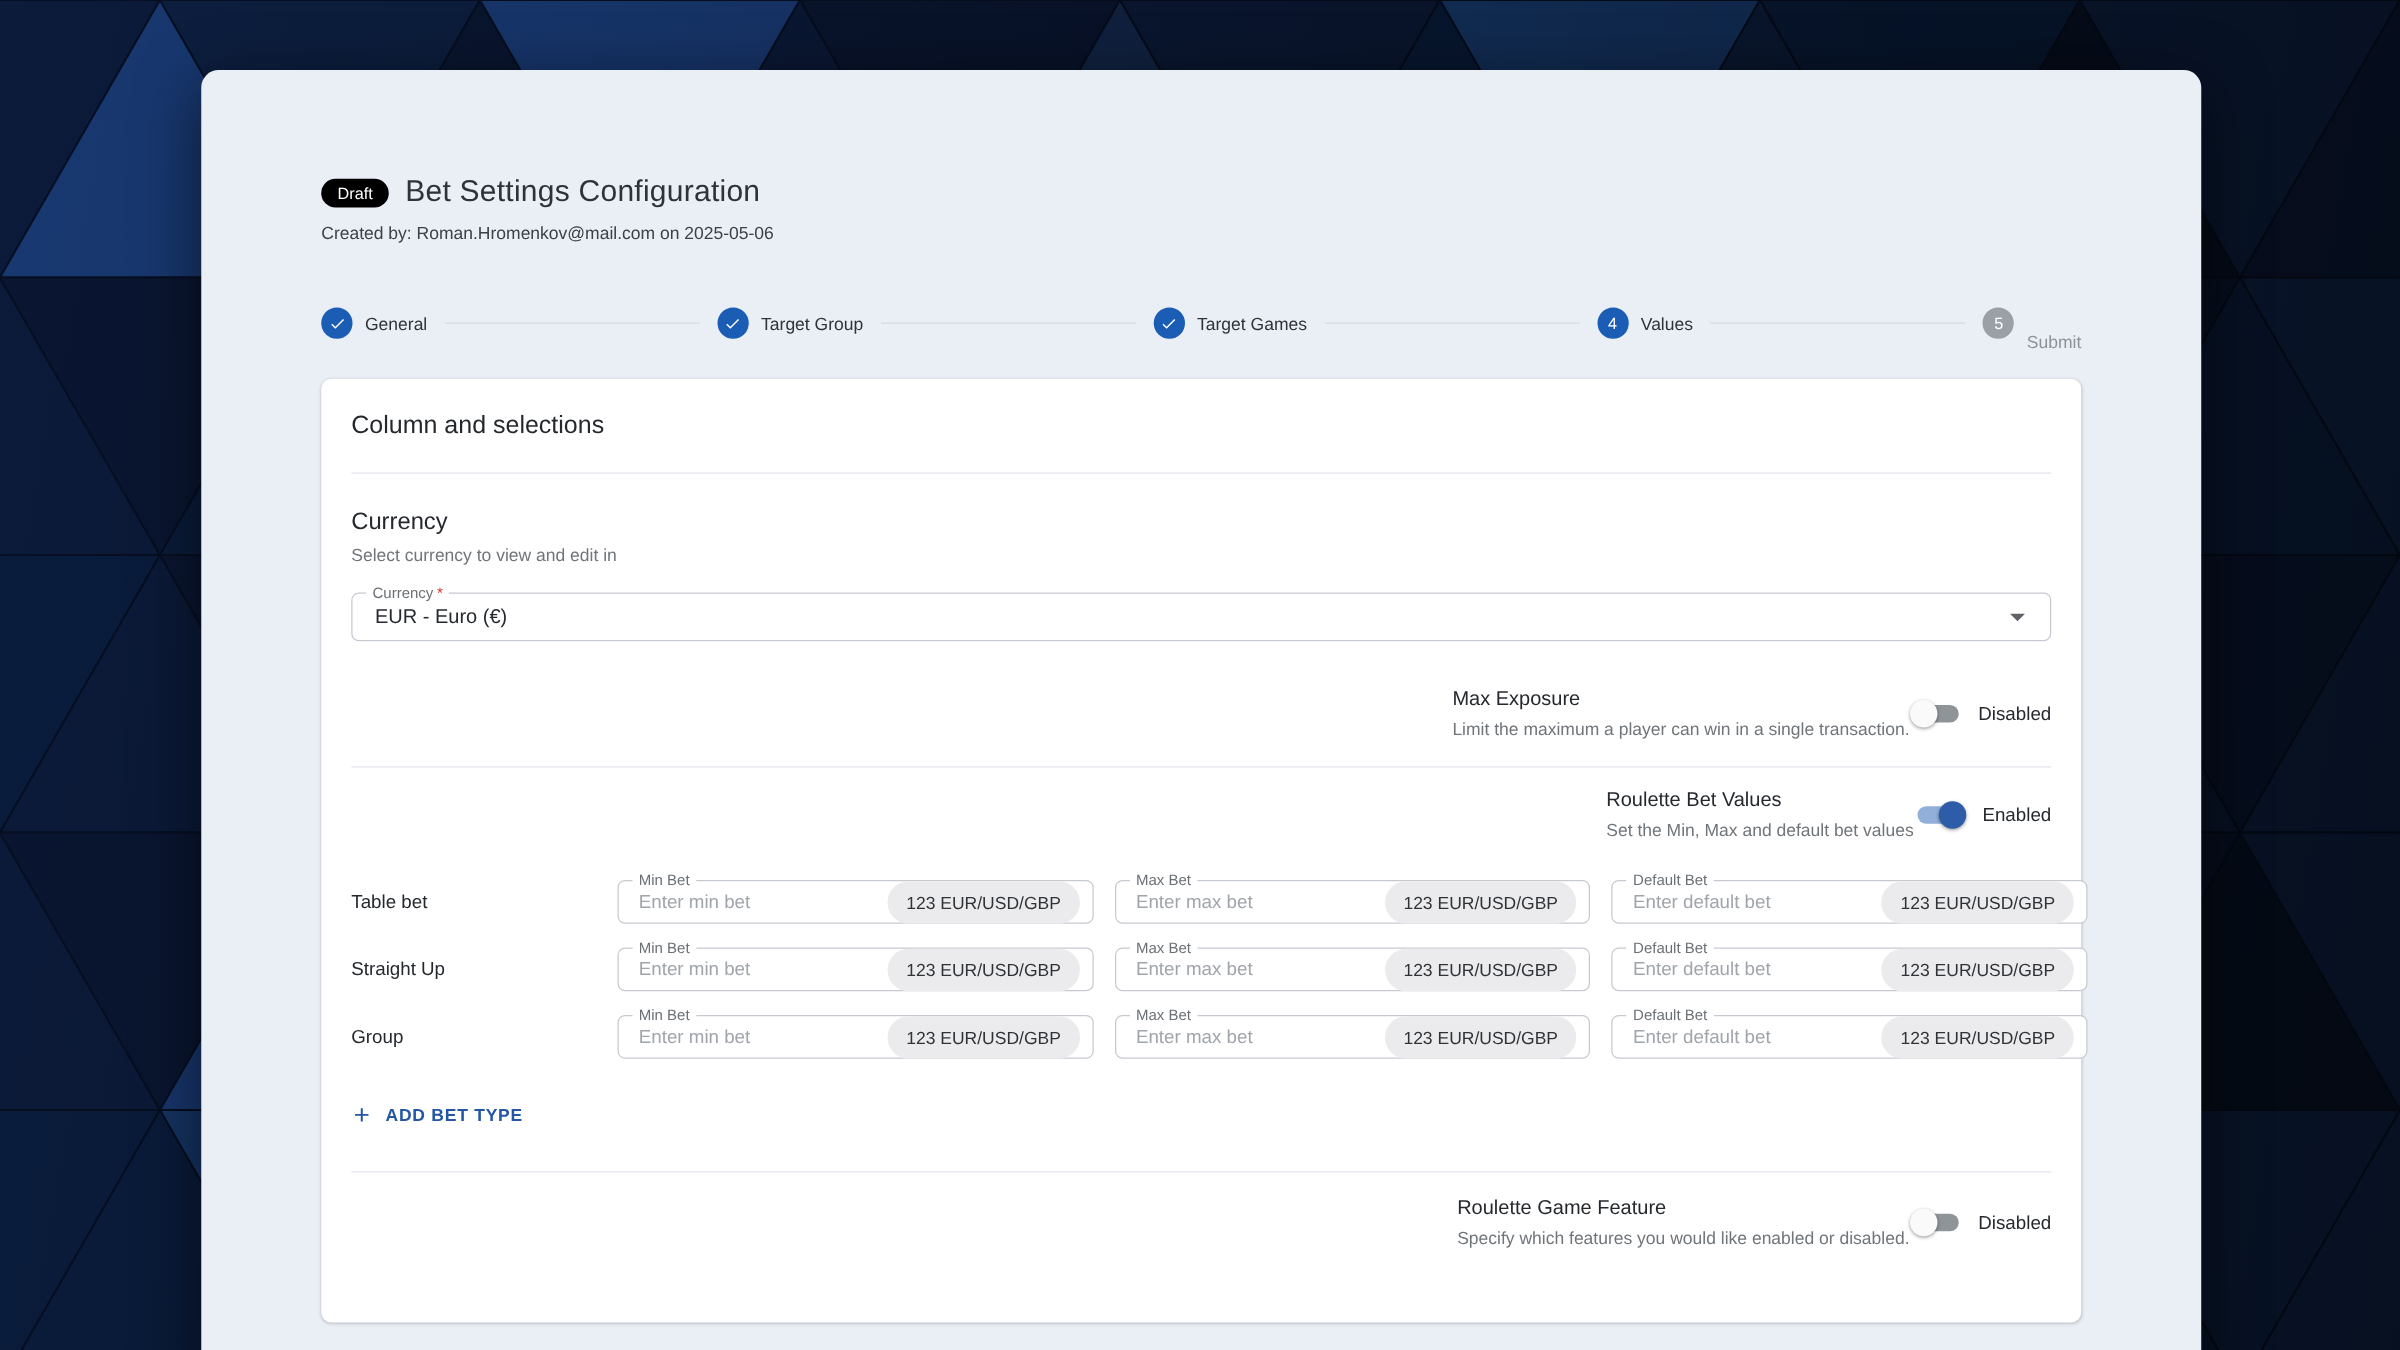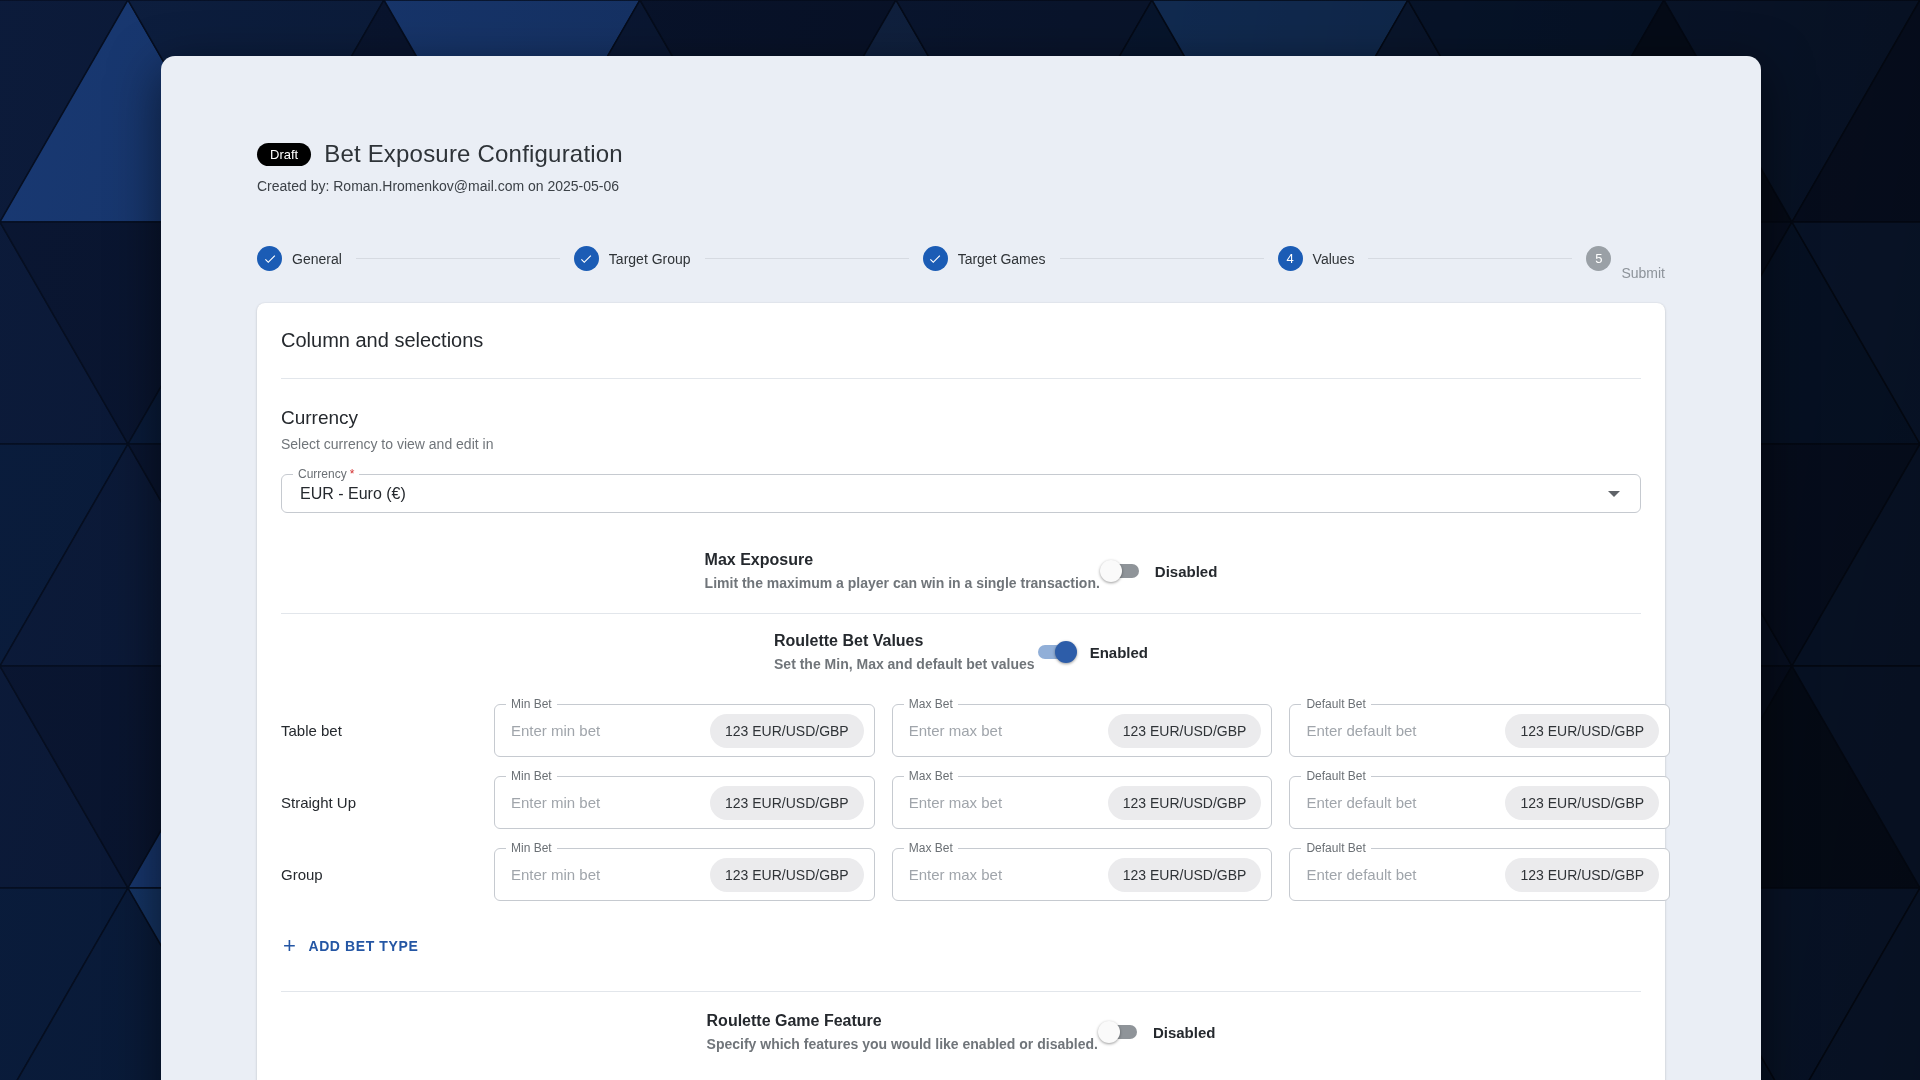--- a/index.html
+++ b/index.html
@@ -48,42 +48,42 @@
   .notch-label { position:absolute; top:-8px; left:11px; background:#fff; padding:0 5px;
     font-size:12px; color:#6b7075; line-height:1.2; white-space:nowrap; }
   .req { color:#d32f2f; margin-left:3px; }
   .select-field { margin-top:22px; height:39px; display:flex; align-items:center;
     padding:0 18px; cursor:pointer; }
   .select-value { font-size:16px; color:#25292e; flex:1; }
   .caret { width:0; height:0; border-left:6px solid transparent; border-right:6px solid transparent;
     border-top:6px solid #5f6368; margin-right:2px; }
 
   
-  .setting-row { display:flex; align-items:center; justify-content:center;font-weight:bold; }
+  .setting-row { display:flex; align-items:center; justify-content:flex-end; }
   .setting-row.mt { margin-top:38px; }
   .setting-row.mt2 { margin-top:18px; }
   .setting-title { font-size:16px; color:#25292e; }
   .setting-desc { font-size:14px; color:#70757a; margin-top:6px; }
   .toggle-group { display:flex; align-items:center; }
   .toggle-label { margin-left:13px; font-size:15px; color:#25292e; }
 
   .switch { position:relative; width:42px; height:22px; display:inline-block; cursor:pointer; flex:none; }
   .switch .track { position:absolute; left:3px; right:3px; top:4px; height:14px; border-radius:7px; }
   .switch .thumb { position:absolute; top:0; width:22px; height:22px; border-radius:50%;
     box-shadow:0 1px 3px rgba(0,0,0,.4); }
   .switch.off .track { background:#8f9499; }
   .switch.off .thumb { left:0; background:#fafafa; }
   .switch.on .track { background:#91afd8; }
   .switch.on .thumb { right:0; background:#2d5da9; }
 
   
   .bet-grid { margin-top:32px; display:grid; grid-template-columns:196px 1fr 1fr 1fr;
     column-gap:17px; row-gap:19px; }
   .bet-row-label { font-size:15px; color:#25292e; align-self:center; }
-  .bet-field { height:53px; display:flex; align-items:center; padding:0 10px 0 16px; }
+  .bet-field { height:35px; display:flex; align-items:center; padding:0 10px 0 16px; }
   .bet-field input { border:none; outline:none; flex:1; min-width:0; font-size:15px;
     color:#25292e; font-family:"Liberation Sans", sans-serif; background:transparent; }
   .bet-field input::placeholder { color:#a0a5ab; opacity:1; }
   .chip { flex:none; background:#ebebed; border-radius:17px; height:34px; display:flex;
     align-items:center; padding:0 15px; font-size:14px; color:#2f3337; white-space:nowrap; }
 
   .add-btn { margin-top:26px; display:flex; align-items:center; gap:12px; background:none;
     border:none; color:#2456a4; font-size:14px; font-weight:600; letter-spacing:.6px;
     cursor:pointer; padding:8px 10px 8px 2px; font-family:"Liberation Sans", sans-serif; }
   .add-btn .plus { font-size:22px; font-weight:400; line-height:1; }
@@ -235,21 +235,21 @@
       <polygon points="2304,1110 2560,1110 2432,1332" fill="#0a1631" stroke="#060e1f" stroke-width="1.5"></polygon>
     </svg>
   <div class="bg-overlay"></div>
 </div>
 
 <div class="panel">
   <div class="content">
 
     <div class="title-row">
       <span class="badge">Draft</span>
-      <h1 class="page-title">Bet Exposure Configuration</h1>
+      <h1 class="page-title">Bet Settings Configuration</h1>
     </div>
     <div class="created-by">Created by: Roman.Hromenkov@mail.com on 2025-05-06</div>
 
     <div class="stepper" id="stepper">
         <div class="step">
           <span class="step-circle done">
             <svg viewBox="0 0 24 24">
               <path d="M9 16.2 4.8 12l-1.4 1.4L9 19 21 7l-1.4-1.4z"></path>
             </svg>
           </span>

